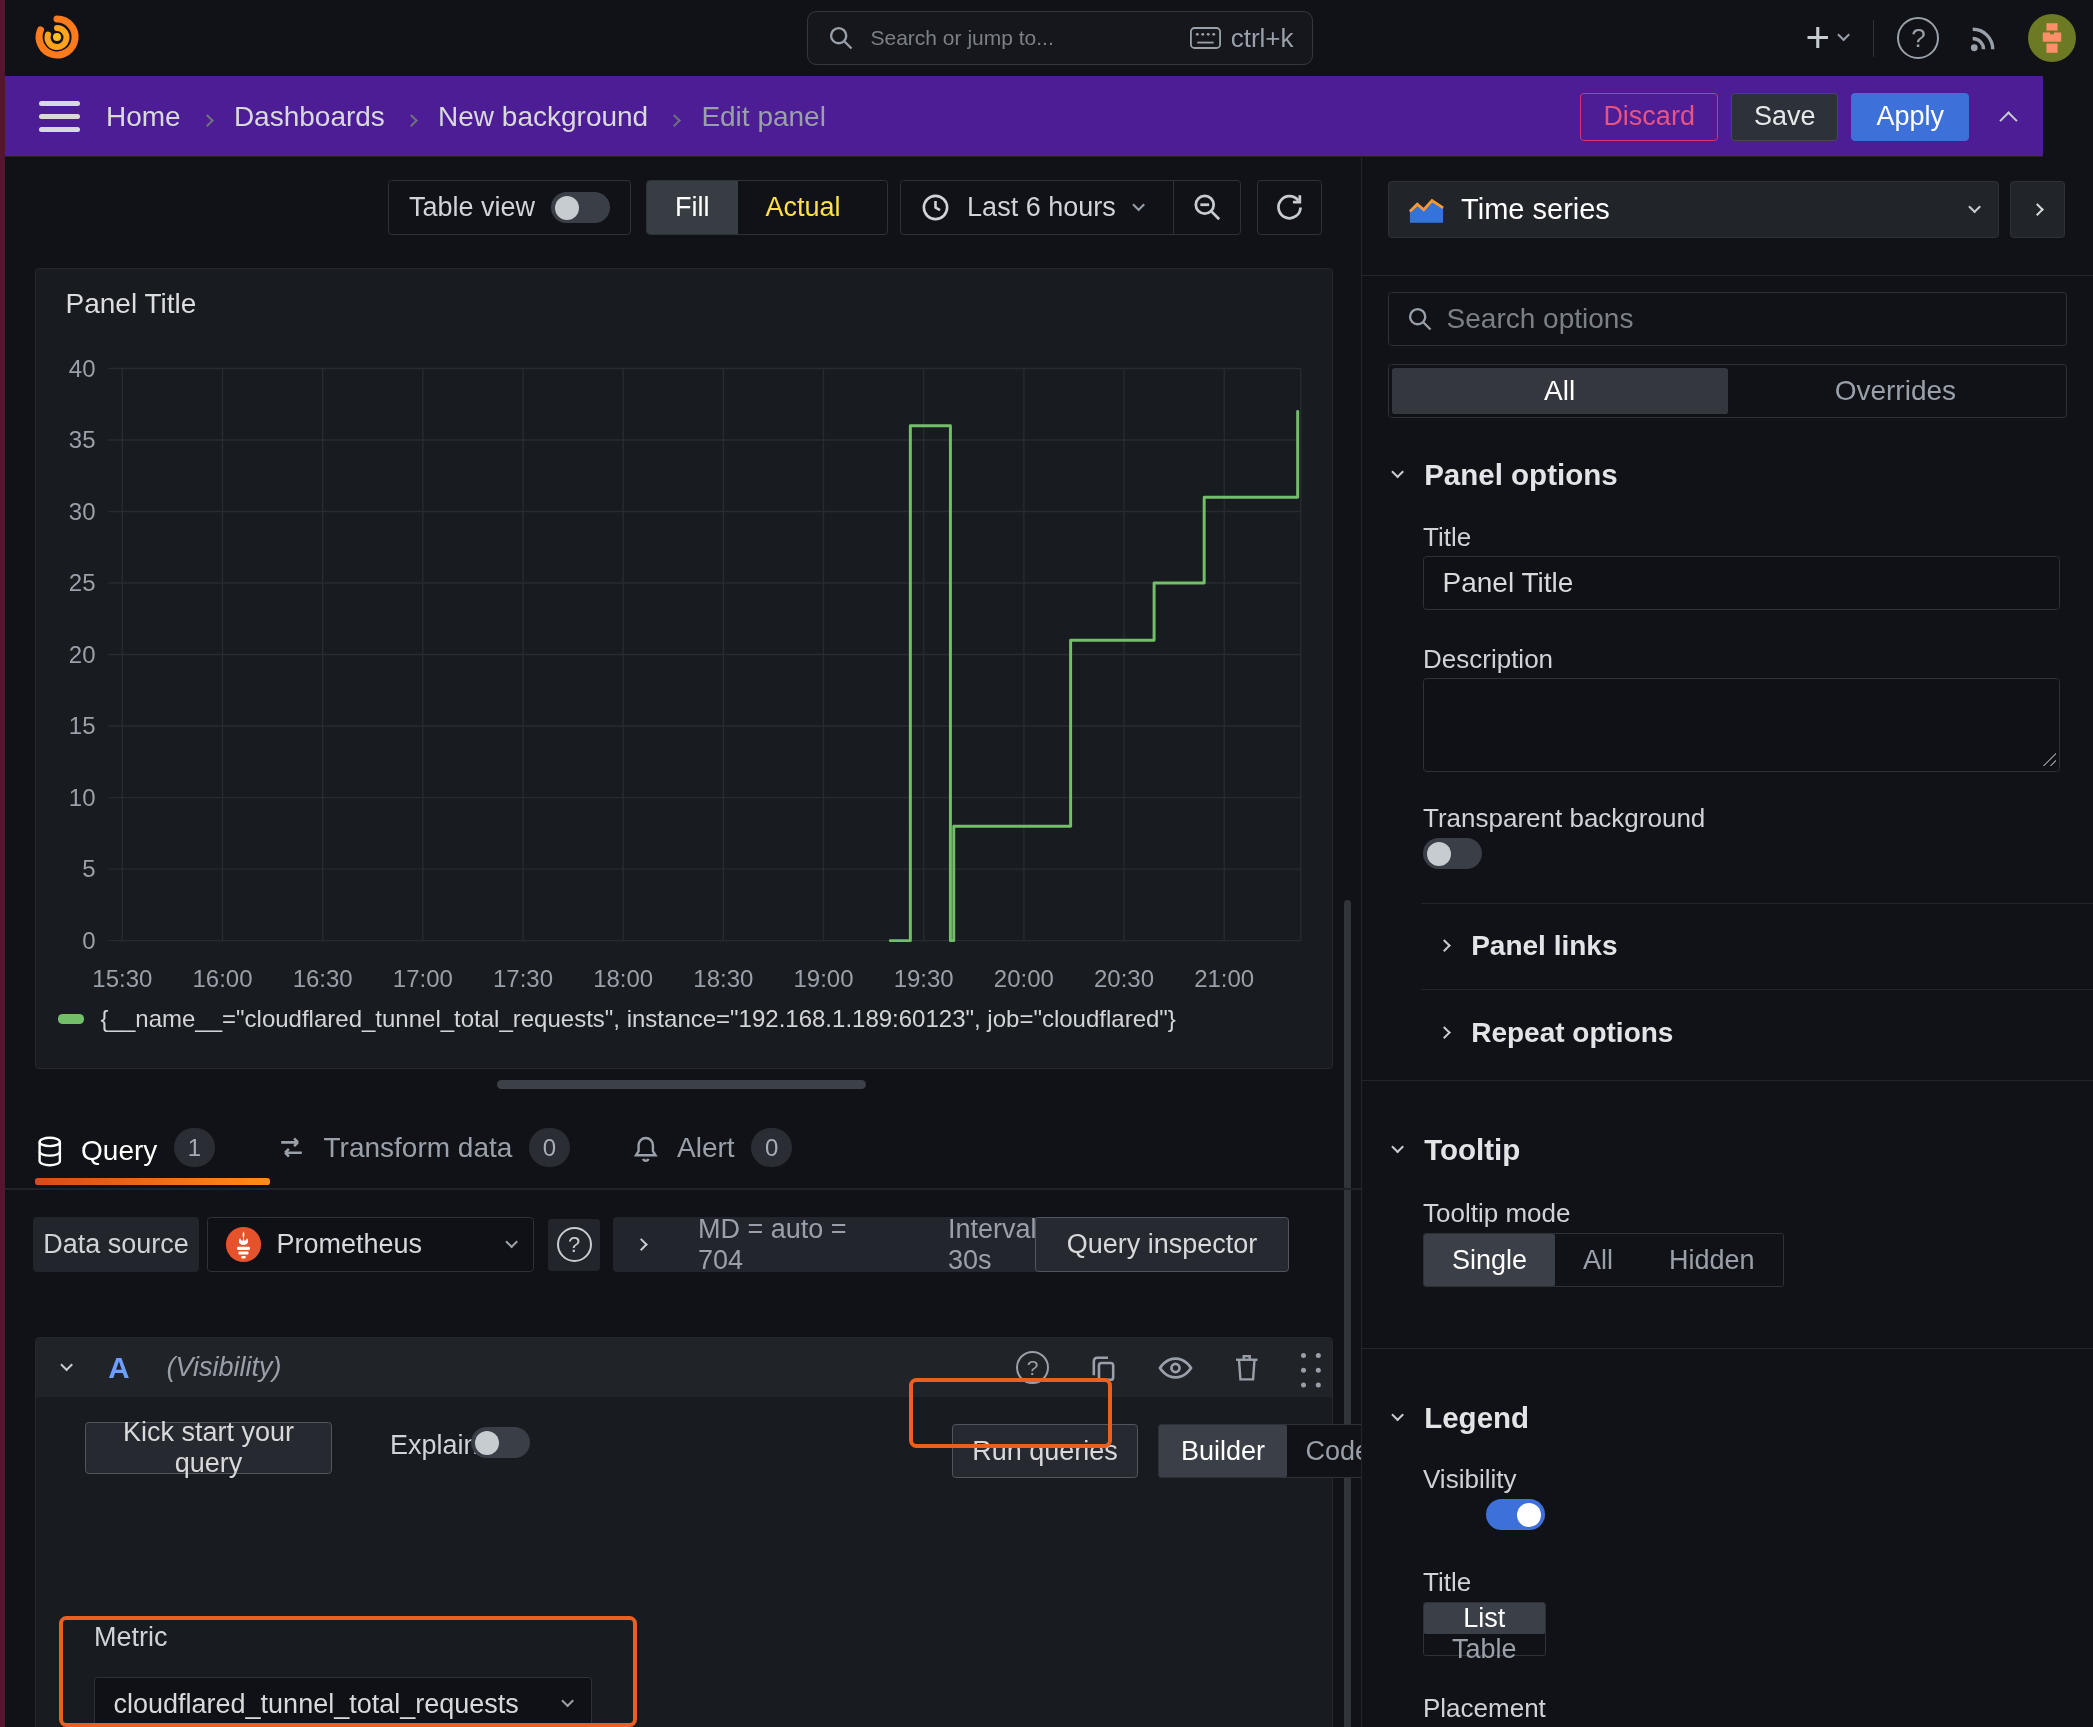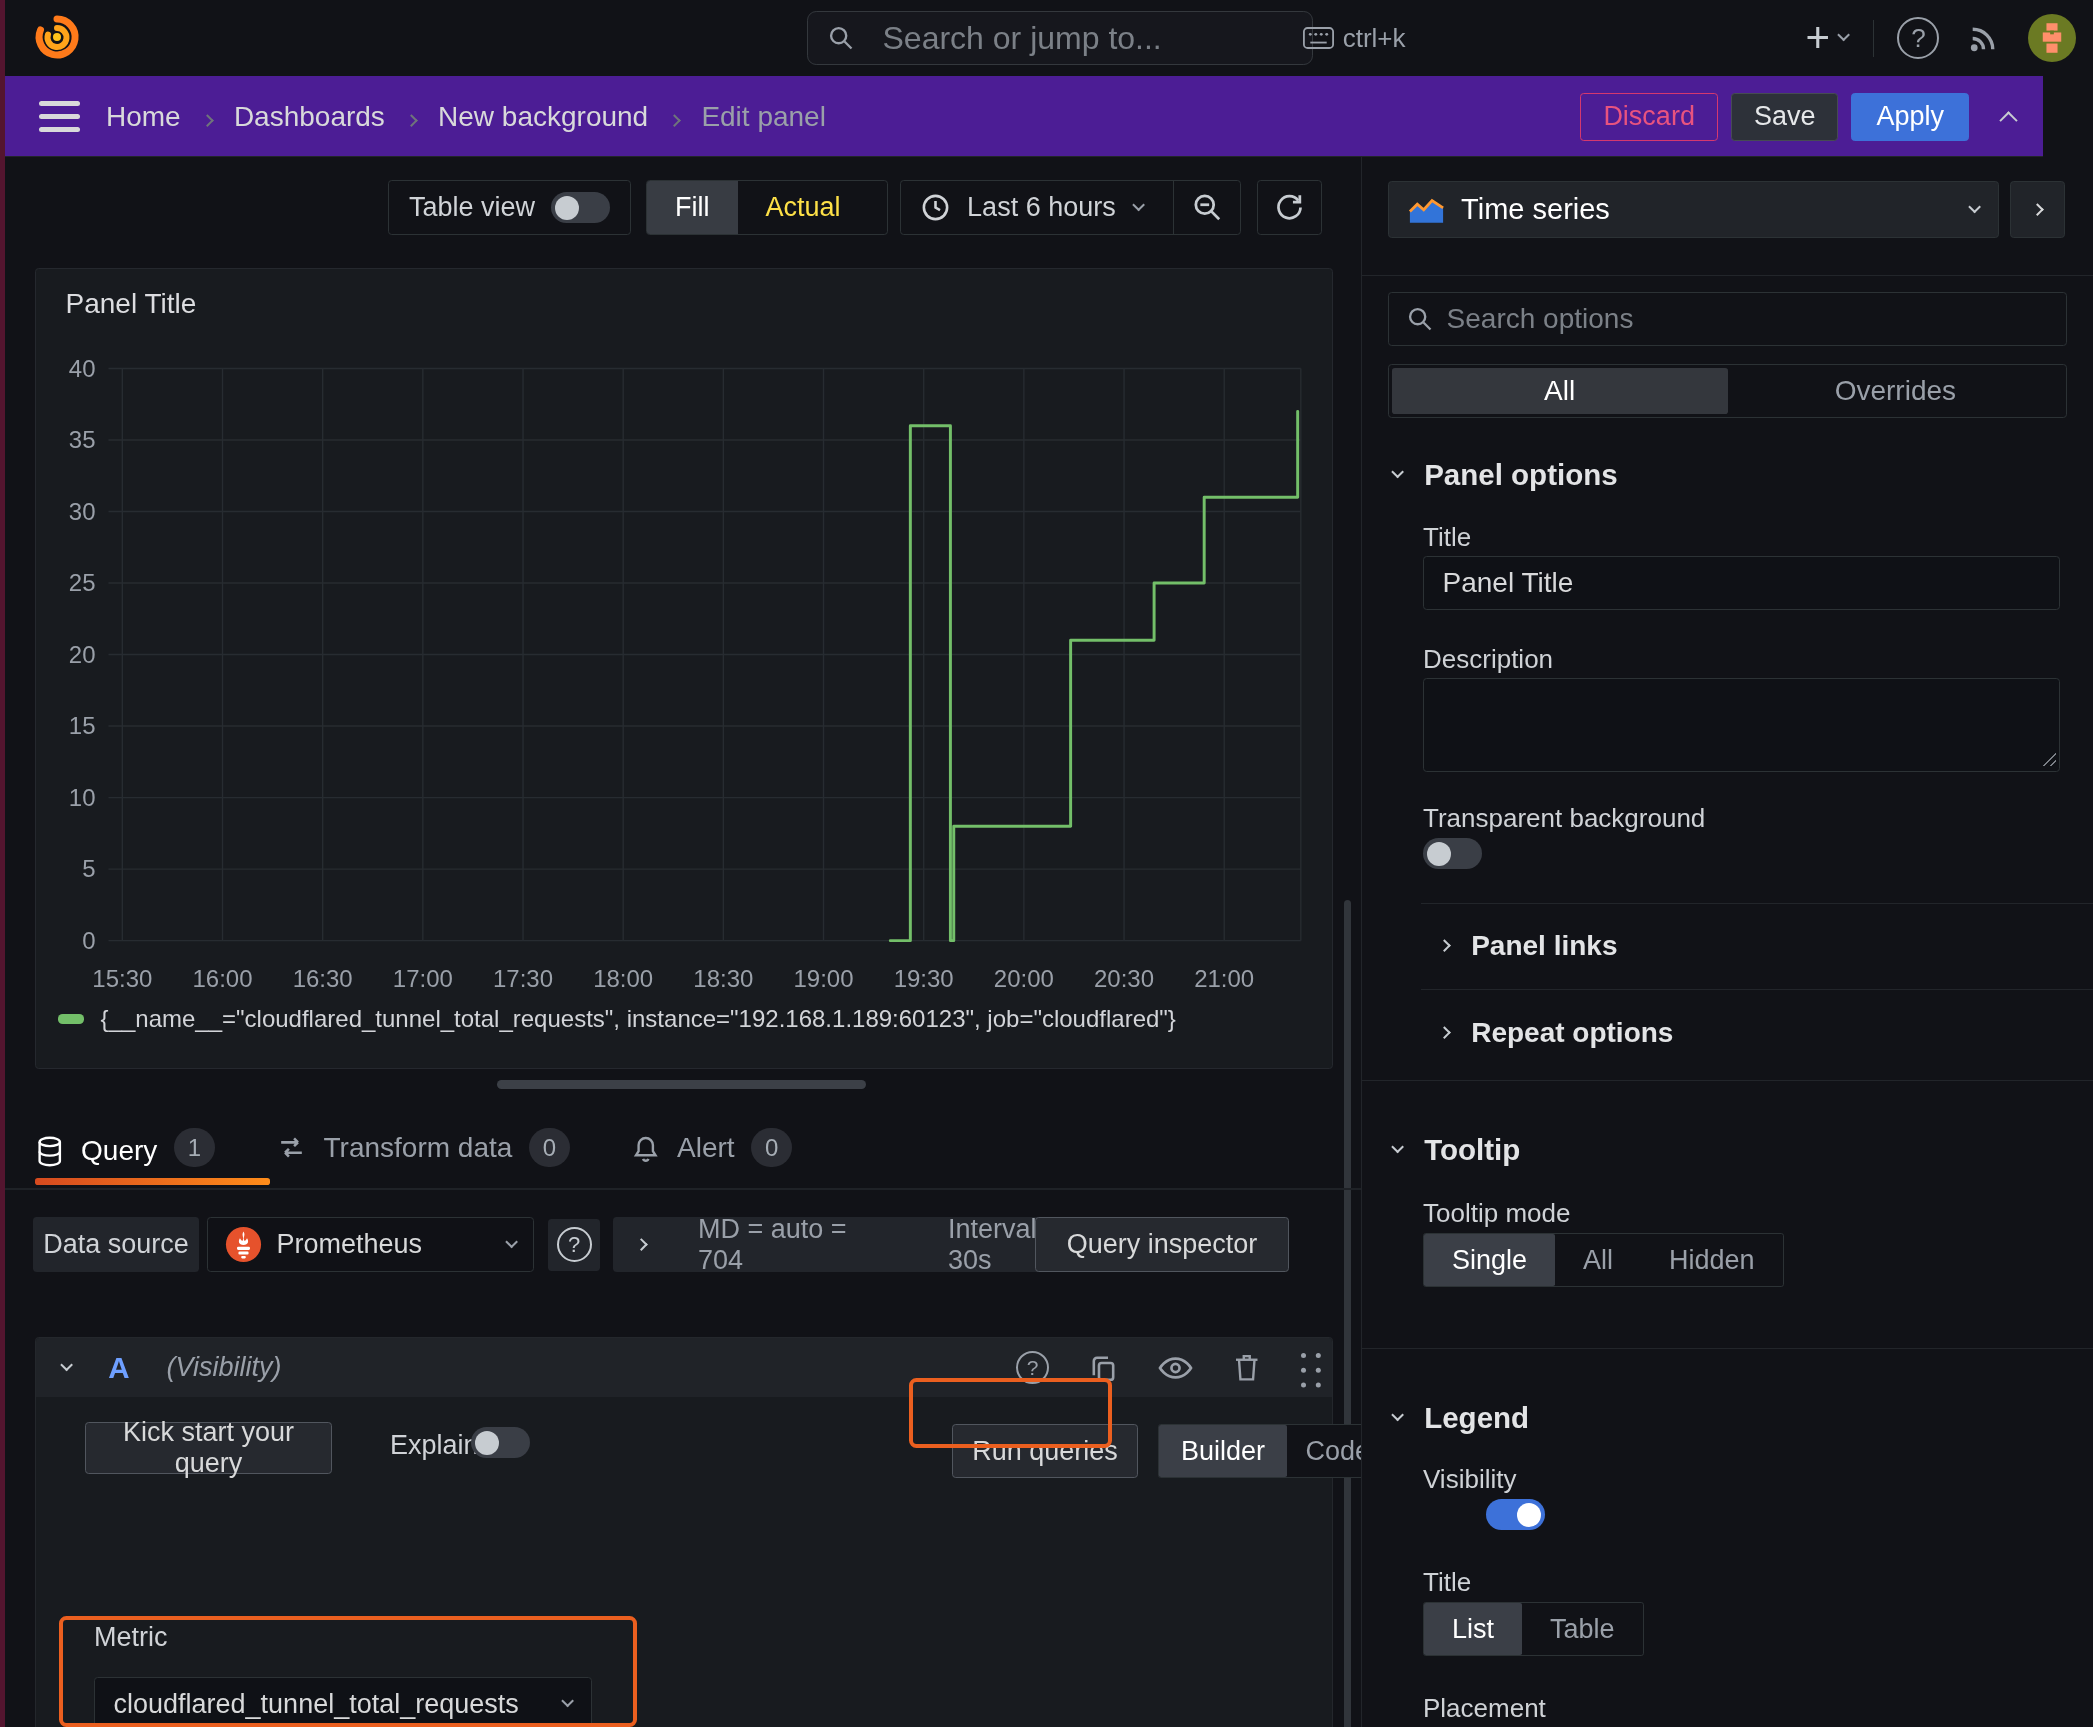--- a/index.html
+++ b/index.html
@@ -23,21 +23,21 @@
   .btn { display:inline-flex; align-items:center; justify-content:center; font-size:27px; border-radius:3.7px; }
   .btn.secondary { background:#26292f; border:0.9px solid #51565e; color:#d8d9da; }
   .icon-btn { color:#9aa0a9; display:inline-flex; align-items:center; justify-content:center; }
   svg.ic { display:block; }
   input, textarea { font-family:"Liberation Sans", sans-serif; outline:none; }
 
   
   .topbar { position:absolute; left:0; top:0; width:2093px; height:76px; background:#111217; }
   .edge-strip { position:absolute; left:0; top:0; width:4.6px; height:1728px; background:#54152f; z-index:50; }
   .search-box { position:absolute; left:807px; top:11px; width:506px; height:54px; background:#16171d; border:0.9px solid #34383d; border-radius:9.2px; display:flex; align-items:center; padding:0 18.5px; }
-  .search-box input { flex:1; background:transparent; border:none; color:#e5e5e5; font-size:32px; margin-left:28px; }
+  .search-box input { flex:1; background:transparent; border:none; color:#e5e5e5; font-size:21px; margin-left:16px; }
   .search-box input::placeholder { color:#7b8087; }
   .kbd-hint { color:#9aa0a9; font-size:26px; display:flex; align-items:center; gap:9.2px; }
   .tb-right { position:absolute; right:0; top:0; height:76px; display:flex; align-items:center; }
 
   
   .navbar { position:absolute; left:0; top:76px; width:2043px; height:81px; background:#4c1d95; border-bottom:0.9px solid #22252a; }
   .burger { position:absolute; left:39px; top:25px; width:41px; height:31px; display:flex; flex-direction:column; justify-content:space-between; }
   .burger span { display:block; height:4.6px; border-radius:2.8px; background:#d8d9da; }
   .crumbs { position:absolute; left:106px; top:0; height:81px; display:flex; align-items:center; gap:22px; font-size:28px; }
   .crumbs .sep { color:#6f747b; }
@@ -476,21 +476,21 @@
   <div class="sec-divider" style="left:0;top:1191px;width:732px;"></div>
 
   
   <div class="sec-header abs" style="left:31px;top:1244px;">
     <span class="cv down sm" style="color:#c7ccd1;"></span>
     <span>Legend</span>
   </div>
   <div class="sub-label abs" style="left:61px;top:1307px;">Visibility</div>
   <span class="toggle on abs" style="left:61px;top:1342px;"><span class="knob"></span></span>
   <div class="sub-label abs" style="left:61px;top:1410px;">Title</div>
-  <div class="seg abs" style="left:61px;top:1445px;height:54px;">
+  <div class="seg abs" style="left:61px;top:1445px;height:54px;flex-direction:column;">
     <span class="opt active">List</span>
     <span class="opt">Table</span>
   </div>
   <div class="sub-label abs" style="left:61px;top:1536px;">Placement</div>
   
   
   
   
   
 </aside>

